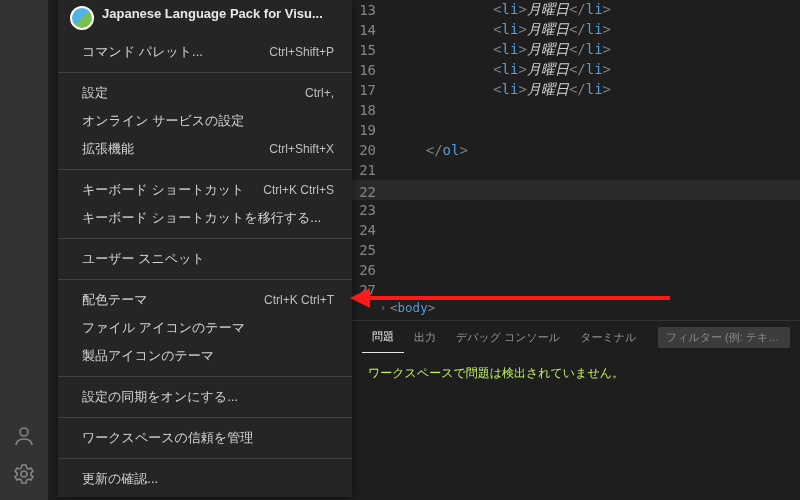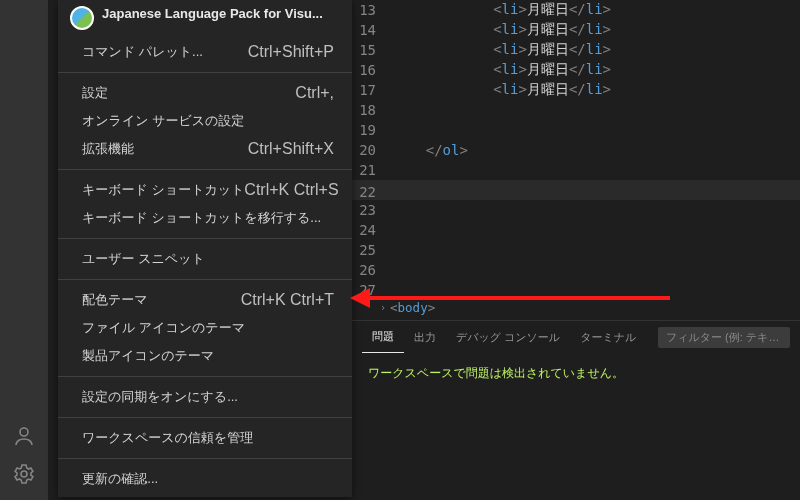--- a/index.html
+++ b/index.html
@@ -50,36 +50,36 @@
 .menu-header-text { color: #e8e8e8; font-weight: 600; overflow: hidden; text-overflow: ellipsis; white-space: nowrap; flex:1; }
 .menu-item {
   display: flex;
   justify-content: space-between;
   align-items: center;
   padding: 5px 18px 5px 24px;
   color: #d4d4d4;
   cursor: pointer;
   white-space: nowrap;
 }
-.menu-shortcut { color: #bfbfbf; font-size: 16px; }
+.menu-shortcut { color: #bfbfbf; font-size: 12px; }
 .menu-sep { height: 1px; background: #404040; margin: 6px 0; }
 .editor-area {
   position: absolute;
   left: 352px; top: 0; right: 0; height: 310px;
   background: #1e1e1e;
   font-family: Consolas, monospace;
   font-size: 14px;
 }
 .code-row { display: flex; height: 20px; align-items: center; }
 .lineno { width: 40px; text-align: right; color: #858585; padding-right: 16px; }
 .code-content { white-space: pre; }
 .cur-line { background: #2a2a2a; align-items: flex-end; }
 .tag-angle { color: #808080; }
 .tag-name { color: #569cd6; }
-.txt { color: #d4d4d4; }
+.txt { color: #d4d4d4; font-style: italic; }
 .breadcrumb {
   position: absolute;
   left: 380px; top: 300px;
   font-family: Consolas, monospace;
   font-size: 12.5px;
   display: flex; align-items: center; gap: 4px;
   color: #808080;
 }
 .breadcrumb .chev { font-size: 10px; }
 .panel {

